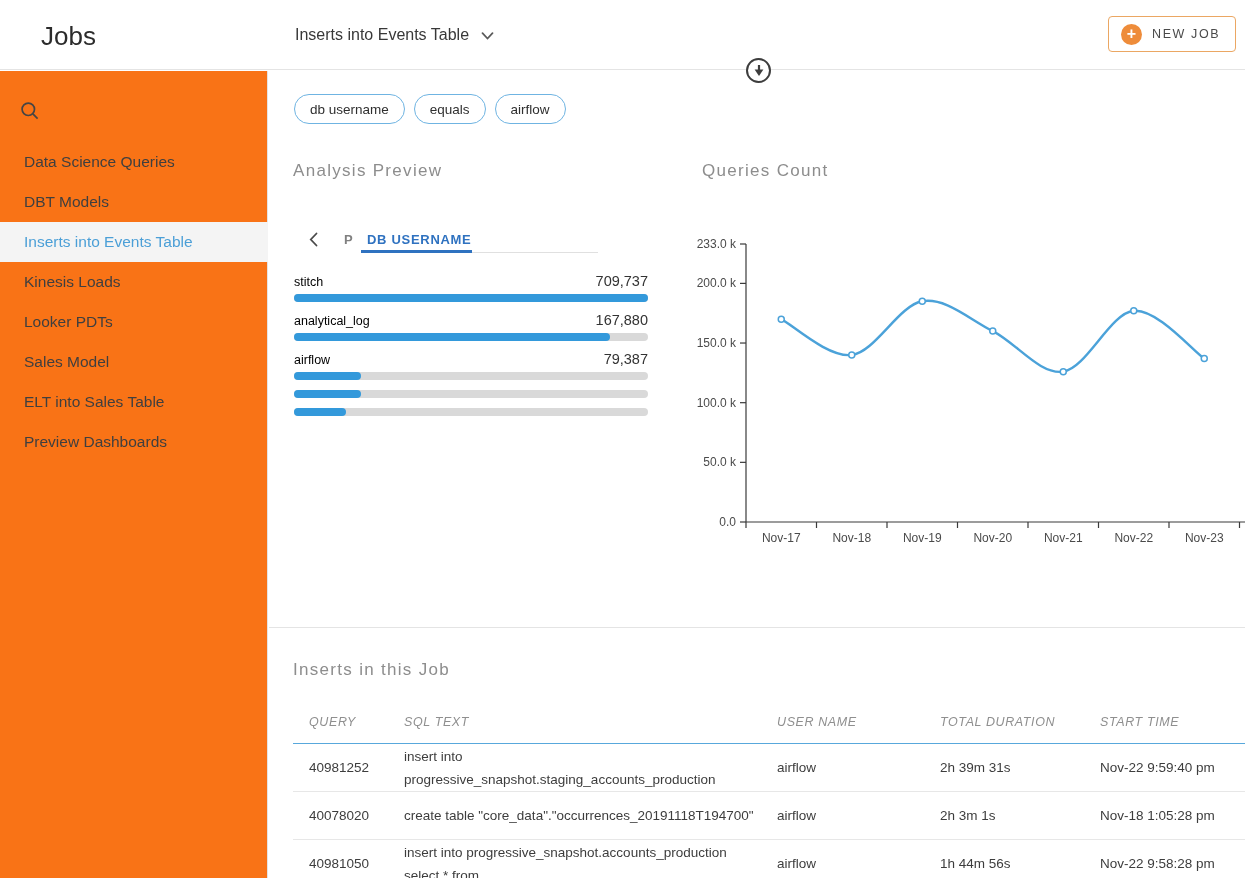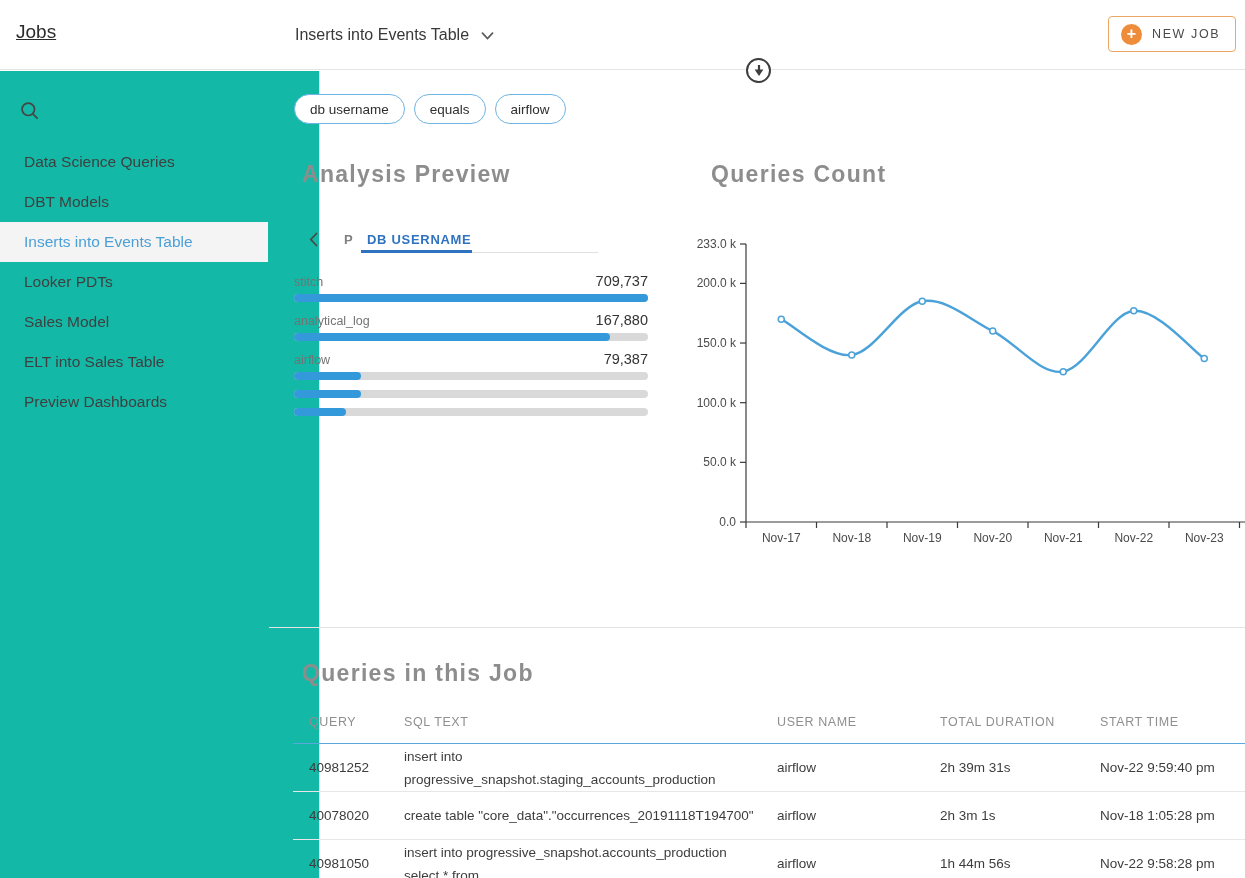--- a/index.html
+++ b/index.html
@@ -3,65 +3,65 @@
 <meta charset="utf-8">
 <style>
   * { margin:0; padding:0; box-sizing:border-box; }
   html,body { width:1245px; height:878px; }
   body {
     position:relative; overflow:hidden; background:#fff;
     font-family:"Liberation Sans", sans-serif; color:#3d3d3d;
   }
   
   .header { position:absolute; left:0; top:0; width:1245px; height:70px; border-bottom:1px solid #e4e4e4; background:#fff; }
-  .app-title { position:absolute; left:16px; top:21px; font-size:19px; color:#2b2b2b;text-decoration:underline; }
+  .app-title { position:absolute; left:41px; top:21px; font-size:26px; color:#2b2b2b; }
   .job-selector { position:absolute; left:295px; top:26px; display:flex; align-items:center; gap:12px; cursor:pointer; background:none; border:none; font-family:inherit; }
   .job-selector-label { font-size:16px; color:#383838; }
   .new-job-btn { position:absolute; left:1108px; top:16px; height:36px; min-width:119px; display:flex; align-items:center; gap:10px; padding:0 15px 0 12px; background:#fff; border:1px solid #eba763; border-radius:4px; cursor:pointer; font-family:inherit; }
   .plus-circle { width:21px; height:21px; border-radius:50%; background:#ee8c3a; color:#fff; font-size:16px; font-weight:bold; line-height:20px; text-align:center; flex:0 0 auto; }
   .new-job-label { font-size:12.5px; font-weight:500; letter-spacing:1.6px; color:#4a4a4a; }
   .download-btn { position:absolute; left:746px; top:58px; width:25px; height:25px; border-radius:50%; background:#fff; border:2.5px solid #3d3d3d; display:flex; align-items:center; justify-content:center; cursor:pointer; z-index:5; }
   
-  .sidebar { position:absolute; left:0; top:71px; width:320px; height:807px; border-right:1px solid #e4e4e4; background:#14b8a6; }
+  .sidebar { position:absolute; left:0; top:71px; width:268px; height:807px; border-right:1px solid #e4e4e4; background:#f97316; }
   .search-btn { position:absolute; left:20px; top:28px; width:24px; height:24px; background:none; border:none; cursor:pointer; padding:0; }
   .side-items { position:absolute; left:0; top:71px; width:268px; }
   .side-item { height:40px; display:flex; align-items:center; padding-left:24px; font-size:15.5px; color:#3f3f3f; cursor:pointer; }
   .side-item.selected { background:#f4f4f4; color:#4b9fd7; }
   
   .chips { position:absolute; left:294px; top:94px; display:flex; gap:9px; }
   .chip { height:30px; display:flex; align-items:center; padding:0 15px; border:1px solid #6fb4e2; border-radius:16px; background:#fff; font-size:13.5px; color:#2f2f2f; cursor:pointer; font-family:inherit; }
   
-  .section-title { position:absolute; font-size:23px; font-weight:700; letter-spacing:1.3px; color:#8d8d8d;margin-left:9px; }
+  .section-title { position:absolute; font-size:17px; font-weight:400; letter-spacing:1.3px; color:#8d8d8d; }
   #analysis-title { left:293px; top:161px; }
   #chart-title { left:702px; top:161px; }
   #table-title { left:293px; top:660px; }
   
   .tabbar { position:absolute; left:293px; top:228px; width:311px; height:27px; }
   .tab-scroll-left { position:absolute; left:16px; top:4px; background:none; border:none; cursor:pointer; padding:0; }
   .tab-truncated { position:absolute; left:51px; top:4px; font-size:13px; font-weight:bold; color:#808080; cursor:pointer; }
   .tab-active { position:absolute; left:74px; top:4px; font-size:13px; font-weight:bold; letter-spacing:0.7px; color:#2f72c0; cursor:pointer; }
   .tab-track { position:absolute; left:68px; top:24px; width:237px; height:1px; background:#e0e0e0; }
   .tab-underline { position:absolute; left:68px; top:22px; width:111px; height:3px; background:#2f72c0; }
   
   .bars { position:absolute; left:294px; top:273px; width:354px; }
   .bar-item { margin-bottom:10px; }
   .bar-head { display:flex; justify-content:space-between; align-items:baseline; height:16px; }
-  .bar-label { font-size:12.5px; color:#737373; }
+  .bar-label { font-size:12.5px; color:#000000; }
   .bar-value { font-size:14.5px; color:#333; }
   .bar-track { margin-top:5px; height:8px; border-radius:4px; background:#d9d9d9; }
   .bar-fill { height:8px; border-radius:4px; background:#3399db; }
   
   #queries-chart { position:absolute; left:690px; top:230px; }
   #queries-chart text { font-family:"Liberation Sans", sans-serif; font-size:12px; fill:#4a4a4a; }
   
   .section-divider { position:absolute; left:269px; top:627px; width:976px; height:1px; background:#e4e4e4; }
   
   .qtable { position:absolute; left:293px; top:701px; width:952px; }
   .qrow { display:grid; grid-template-columns:101px 373px 161px 162px 155px; align-items:center; }
-  .qhead { height:43px; border-bottom:1.5px solid #58a8dc; }
+  .qhead { height:43px; border-bottom:1.5px solid #58a8dc;font-style:italic; }
   .qhead .qcell { font-size:12.5px; letter-spacing:0.6px; color:#8f8f8f; }
   .qbody .qrow { min-height:48px; border-bottom:1px solid #e7e7e7; font-size:13.5px; color:#3d3d3d; cursor:pointer; }
   .qcell { padding-left:10px; }
   .cell-query { padding-left:16px; }
   .cell-sql { line-height:23px; padding-right:12px; white-space:pre-wrap; }
   .cell-duration { padding-left:12px; }
   .cell-start { line-height:23px; }
 </style>
 </head>
 <body>
@@ -97,20 +97,21 @@
       <svg width="20" height="20" viewBox="0 0 20 20">
           <circle cx="8.3" cy="8.3" r="6.2" fill="none" stroke="#454545" stroke-width="1.7"></circle>
           <line x1="12.9" y1="12.9" x2="17.6" y2="17.6" stroke="#454545" stroke-width="1.7"></line>
         </svg>
     </span>
   </button>
   <nav class="side-items" id="side-items">
       <div class="side-item">Data Science Queries</div>
       <div class="side-item">DBT Models</div>
       <div class="side-item selected">Inserts into Events Table</div>
+      <div class="side-item">Kinesis Loads</div>
       <div class="side-item">Looker PDTs</div>
       <div class="side-item">Sales Model</div>
       <div class="side-item">ELT into Sales Table</div>
       <div class="side-item">Preview Dashboards</div>
     </nav>
 </div>
 
 <div class="chips" id="chips">
     <button class="chip">db username</button>
     <button class="chip">equals</button>
@@ -209,21 +210,21 @@
     <circle cx="161.75" cy="124.96137339055792" r="3" fill="#fff" stroke="#4ba2d9" stroke-width="1.5"></circle>
     <circle cx="232.25" cy="71.27038626609445" r="3" fill="#fff" stroke="#4ba2d9" stroke-width="1.5"></circle>
     <circle cx="302.75" cy="101.09871244635193" r="3" fill="#fff" stroke="#4ba2d9" stroke-width="1.5"></circle>
     <circle cx="373.25" cy="141.66523605150212" r="3" fill="#fff" stroke="#4ba2d9" stroke-width="1.5"></circle>
     <circle cx="443.75" cy="80.81545064377681" r="3" fill="#fff" stroke="#4ba2d9" stroke-width="1.5"></circle>
     <circle cx="514.25" cy="128.54077253218884" r="3" fill="#fff" stroke="#4ba2d9" stroke-width="1.5"></circle>
   </svg>
 
 <div class="section-divider"></div>
 
-<div class="section-title" id="table-title">Queries in this Job</div>
+<div class="section-title" id="table-title">Inserts in this Job</div>
 <div class="qtable">
   <div class="qrow qhead" id="qhead">
       <div class="qcell cell-query">QUERY</div>
       <div class="qcell cell-sql">SQL TEXT</div>
       <div class="qcell cell-user">USER NAME</div>
       <div class="qcell cell-duration">TOTAL DURATION</div>
       <div class="qcell cell-start">START TIME</div>
     </div>
   <div class="qbody" id="qbody">
       <div class="qrow">

